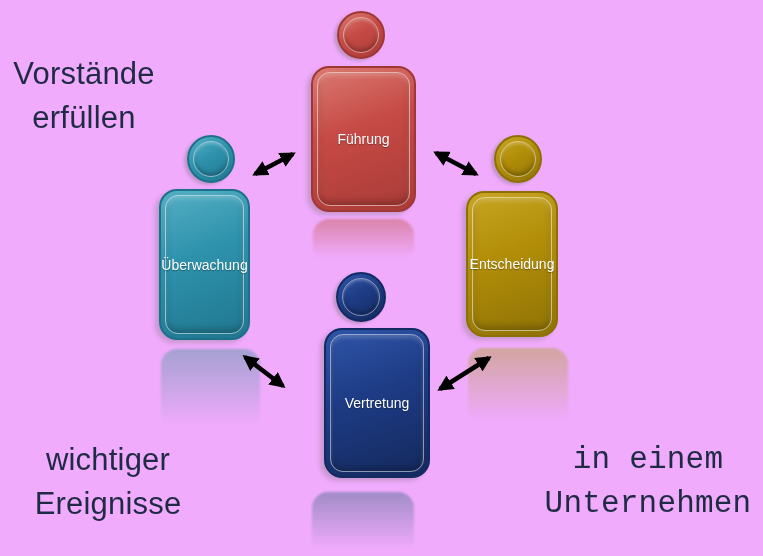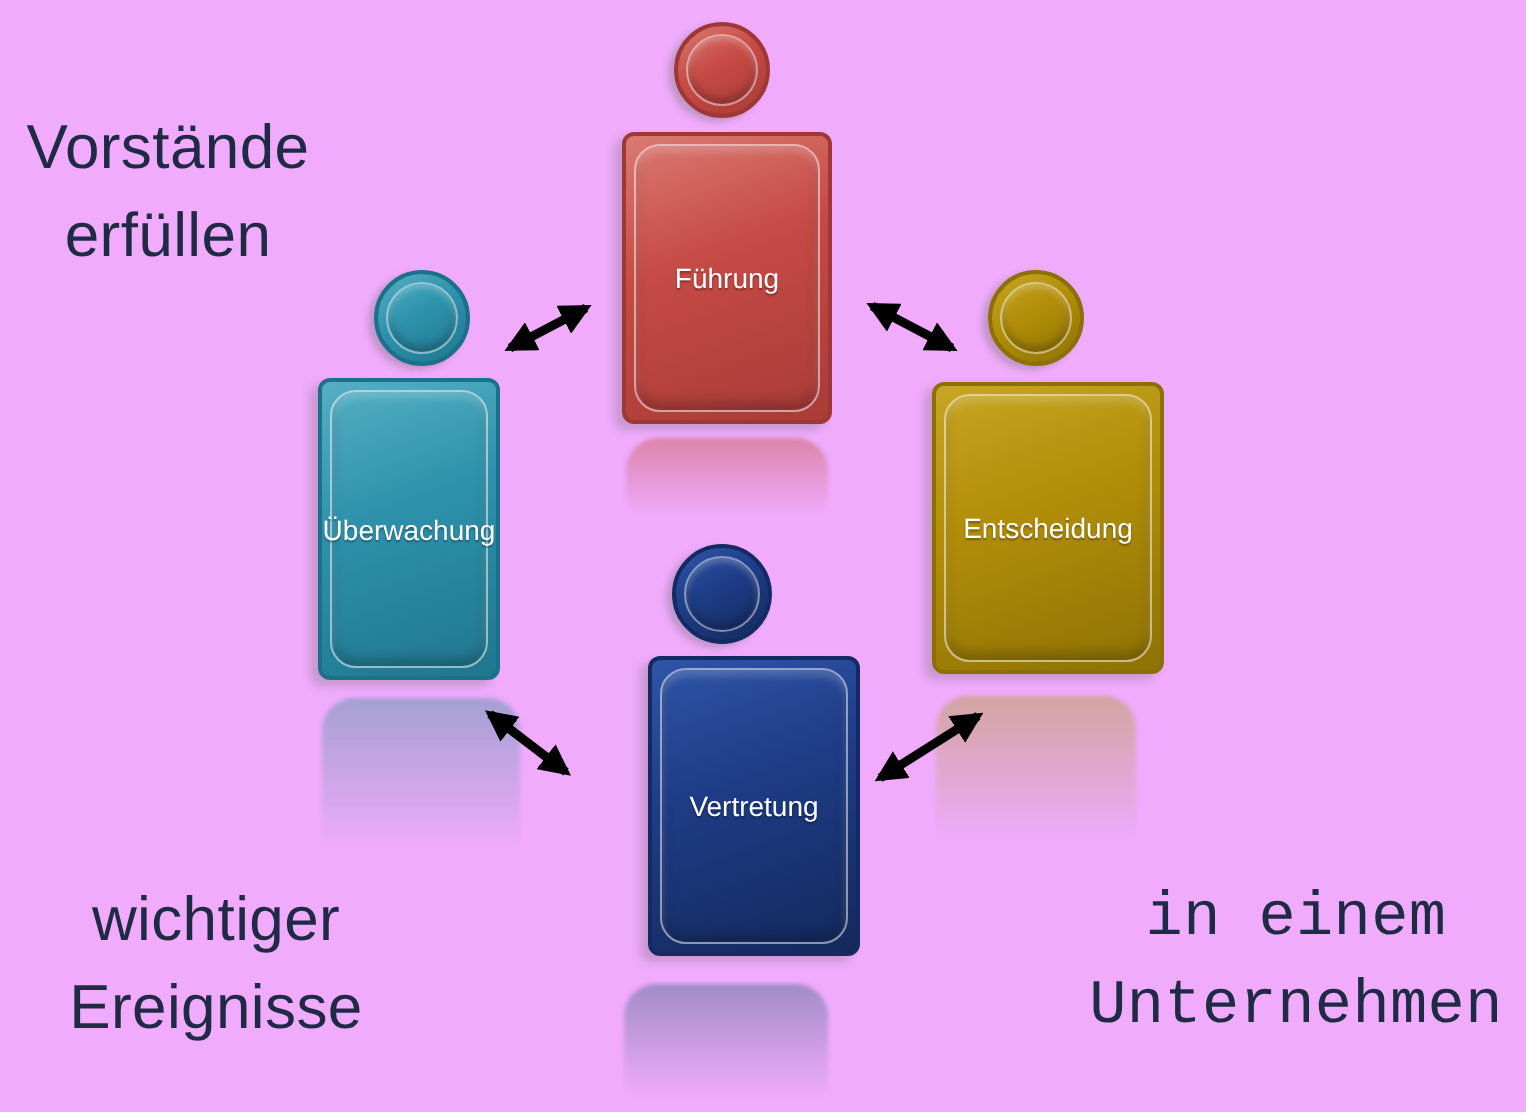--- a/index.html
+++ b/index.html
@@ -38,21 +38,21 @@
   }
   .head-inner {
     position: absolute;
     left: 4px; right: 4px; top: 4px; bottom: 4px;
     border-radius: 50%;
     border: 1px solid rgba(255,255,255,0.45);
     box-shadow: inset 0 2px 3px rgba(255,255,255,0.25), inset 0 -3px 4px rgba(0,0,0,0.25);
   }
   .torso {
     position: absolute;
-    border-radius: 6px;
+    border-radius: 18px;
     background: linear-gradient(160deg, var(--light) 0%, var(--fill) 42%, var(--dark) 100%);
     border: 2px solid var(--border);
     box-shadow: -4px 3px 4px rgba(110,110,110,0.3);
     box-sizing: border-box;
   }
   .torso-inner {
     position: absolute;
     left: 4px; right: 4px; top: 4px; bottom: 4px;
     border-radius: 13px;
     border: 1px solid rgba(255,255,255,0.5);
@@ -78,21 +78,21 @@
   
   .fig-fuehrung .head        { left: 337px; top: 11px;  width: 48px; height: 48px; }
   .fig-fuehrung .torso       { left: 311px; top: 66px;  width: 105px; height: 146px; }
   .fig-fuehrung .reflection  { left: 313px; top: 219px; width: 101px; height: 44px; }
 
   .fig-ueberwachung .head       { left: 187px; top: 135px; width: 48px; height: 48px; }
   .fig-ueberwachung .torso      { left: 159px; top: 189px; width: 91px; height: 151px; }
   .fig-ueberwachung .reflection { left: 161px; top: 349px; width: 99px;  height: 86px; }
 
   .fig-entscheidung .head       { left: 494px; top: 135px; width: 48px; height: 48px; }
-  .fig-entscheidung .torso      { left: 466px; top: 191px; width: 116px; height: 146px; }
+  .fig-entscheidung .torso      { left: 466px; top: 191px; width: 92px; height: 146px; }
   .fig-entscheidung .reflection { left: 468px; top: 348px; width: 100px; height: 82px; }
 
   .fig-vertretung .head       { left: 336px; top: 272px; width: 50px; height: 50px; }
   .fig-vertretung .torso      { left: 310px; top: 328px; width: 106px; height: 150px; margin-left: 14px; }
   .fig-vertretung .reflection { left: 312px; top: 492px; width: 102px; height: 64px; }
 
   
   #arrow-layer {
     position: absolute;
     left: 0; top: 0;

